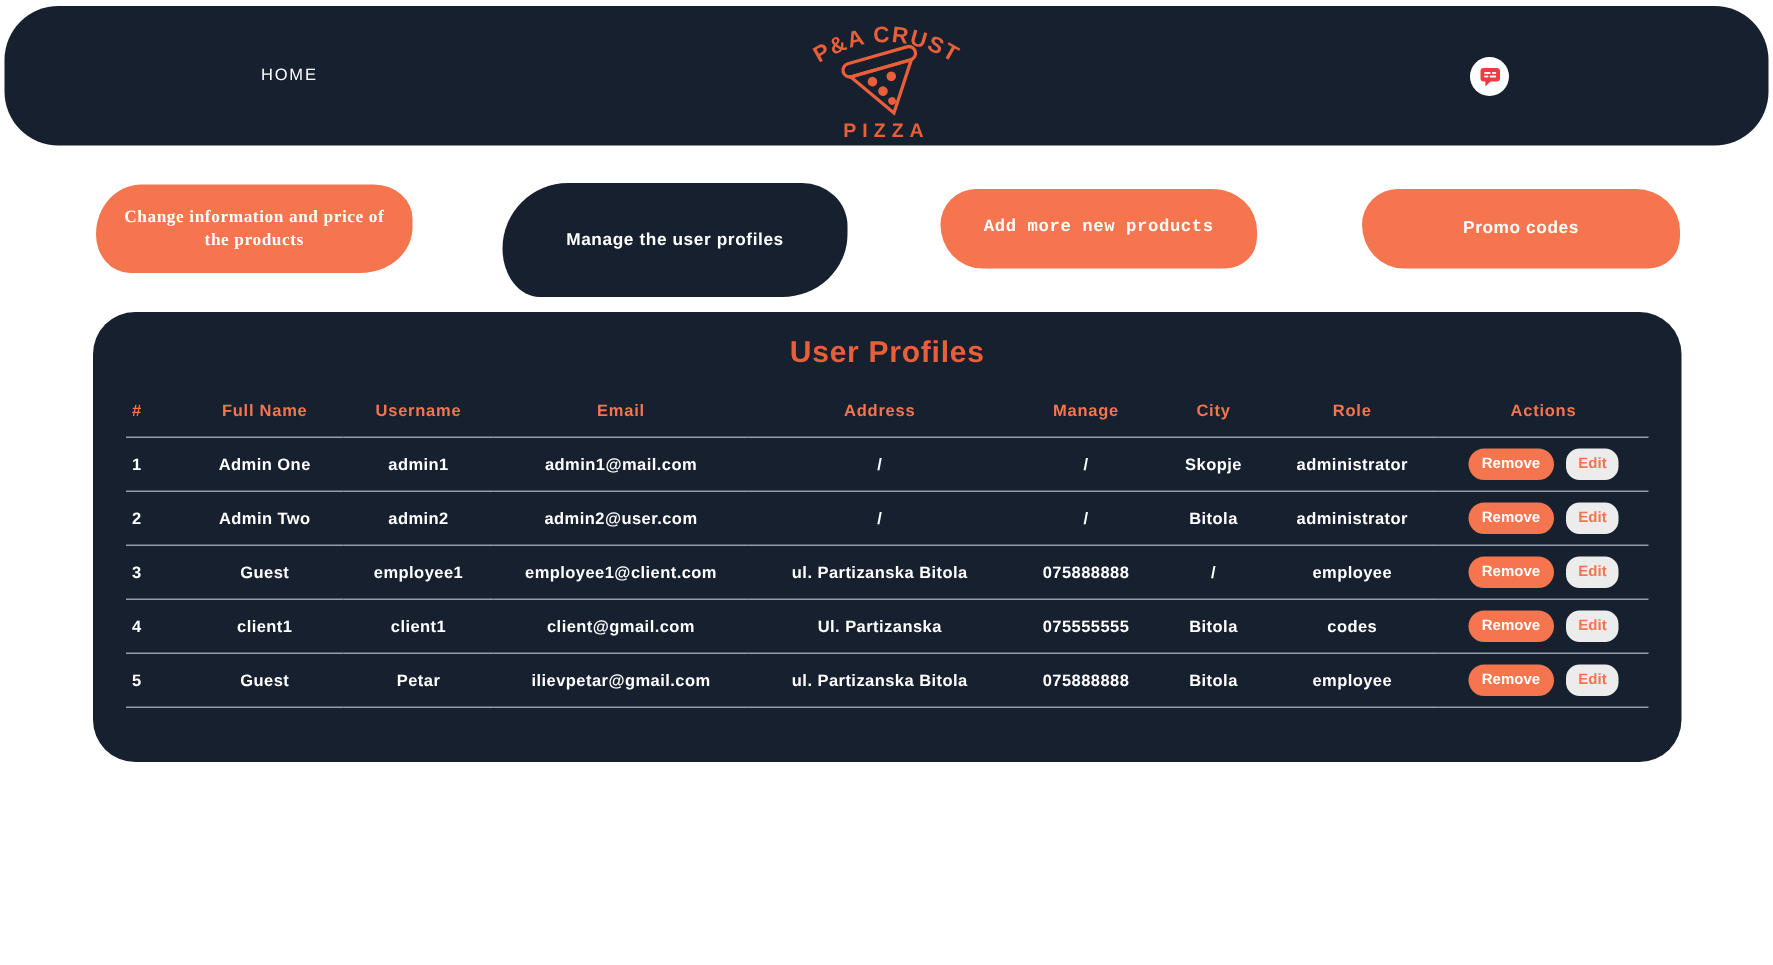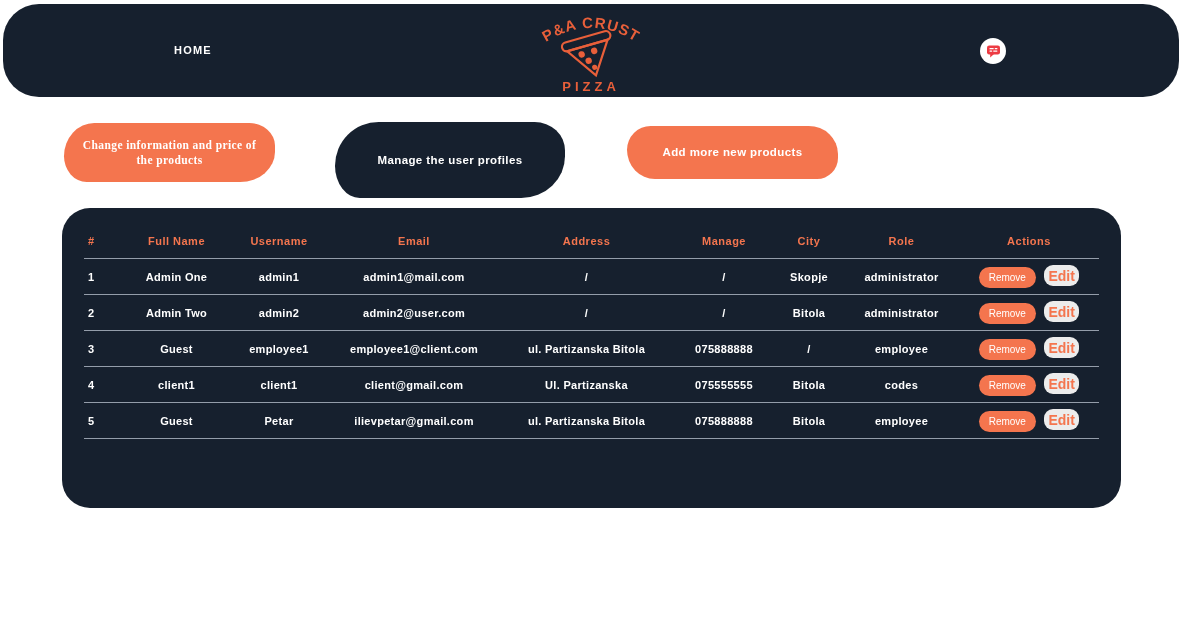--- a/index.html
+++ b/index.html
@@ -13,57 +13,57 @@
   }
   *{margin:0;padding:0;box-sizing:border-box;}
   html,body{width:1182px;height:643px;background:#ffffff;overflow:hidden;
     font-family:"Liberation Sans","DejaVu Sans",sans-serif;}
   .page{position:relative;width:1182px;height:643px;background:#fff;}
 
   
   .navbar{position:absolute;left:3px;right:3px;top:4px;height:93px;
     background:var(--dark);border-radius:36px;}
   .home-link{position:absolute;left:171px;top:40px;color:var(--white);
-    font-size:11px;font-weight:700;letter-spacing:1.2px;cursor:pointer;}
+    font-size:11px;font-weight:400;letter-spacing:1.2px;cursor:pointer;}
   .logo{position:absolute;left:50%;top:6px;transform:translateX(-50%);width:116px;height:84px;}
   .chat-button{position:absolute;right:173px;top:34px;width:26px;height:26px;border-radius:50%;
     background:#fff;display:flex;align-items:center;justify-content:center;cursor:pointer;border:none;}
 
   
   .pill{position:absolute;border:none;color:var(--white);font-weight:800;
     font-family:"Liberation Sans","DejaVu Sans",sans-serif;
     font-size:11.5px;letter-spacing:0.4px;cursor:pointer;line-height:1.3;text-align:center;}
   .pill.orange{background:var(--orange);}
   .pill.dark{background:var(--dark);}
   .pill-1{left:64px;top:123px;width:211px;height:59px;
     border-radius:40px 34px 46px 30px / 44px 30px 40px 34px;padding:0 14px;font-family:Liberation Serif, serif;}
   .pill-2{left:335px;top:122px;width:230px;height:76px;
     border-radius:46px 32px 46px 26px / 46px 30px 44px 34px;}
   .pill-3{left:627px;top:126px;width:211px;height:53px;
-    border-radius:34px 42px 30px 40px / 34px 40px 30px 42px;}
+    border-radius:34px 42px 30px 40px / 34px 40px 30px 42px;font-family:Liberation Mono, monospace;}
   .pill-4{left:908px;top:126px;width:212px;height:53px;
     border-radius:34px 42px 30px 40px / 34px 40px 30px 42px;}
 
   
   .panel{position:absolute;left:62px;top:208px;width:1059px;height:300px;
     background:var(--dark);border-radius:28px;padding:16px 22px 0 22px;}
   .panel-title{color:var(--logo-orange);font-size:20px;font-weight:800;
     letter-spacing:0.5px;text-align:center;margin-bottom:10px;}
   table{width:1015px;border-collapse:collapse;table-layout:fixed;}
   th{color:var(--orange);font-size:11px;font-weight:800;letter-spacing:0.5px;
     padding:11px 0 11px 0;border-bottom:1px solid var(--divider);}
   th.col-num{text-align:left;padding-left:4px;}
   td{color:var(--white);font-size:11px;font-weight:700;letter-spacing:0.3px;
     text-align:center;height:36px;border-bottom:1px solid var(--divider);}
   td.col-num{text-align:left;padding-left:4px;}
   .btn-remove{background:var(--orange);color:#fff;border:none;border-radius:11px;
-    width:57px;height:21px;font-size:10px;font-weight:400;cursor:pointer;
+    width:57px;height:21px;font-size:10px;font-weight:700;cursor:pointer;
     font-family:"Liberation Sans","DejaVu Sans",sans-serif;margin-right:5px;}
   .btn-edit{background:var(--edit-bg);color:var(--orange);border:none;border-radius:9px;
-    width:35px;height:21px;font-size:14px;font-weight:700;cursor:pointer;
+    width:35px;height:21px;font-size:10px;font-weight:700;cursor:pointer;
     font-family:"Liberation Sans","DejaVu Sans",sans-serif;}
 </style>
 </head>
 <body>
 
 <div class="page">
 
   <header class="navbar">
     <a class="home-link">HOME</a>
 
@@ -93,22 +93,24 @@
         <rect x="8.6" y="4" width="2.9" height="1.3" rx="0.65" fill="#fff"></rect>
         <rect x="3.4" y="6.4" width="2.9" height="1.3" rx="0.65" fill="#fff"></rect>
         <rect x="7.1" y="6.4" width="4.4" height="1.3" rx="0.65" fill="#fff"></rect>
       </svg>
     </button>
   </header>
 
   <button class="pill orange pill-1">Change information and price of the products</button>
   <button class="pill dark pill-2">Manage the user profiles</button>
   <button class="pill orange pill-3">Add more new products</button>
+  <button class="pill orange pill-4">Promo codes</button>
 
   <section class="panel">
+    <h2 class="panel-title">User Profiles</h2>
     <table>
       <colgroup>
         <col style="width:40px">
           <col style="width:105px">
           <col style="width:100px">
         <col style="width:170px">
           <col style="width:175px">
           <col style="width:100px">
         <col style="width:70px">
           <col style="width:115px">

